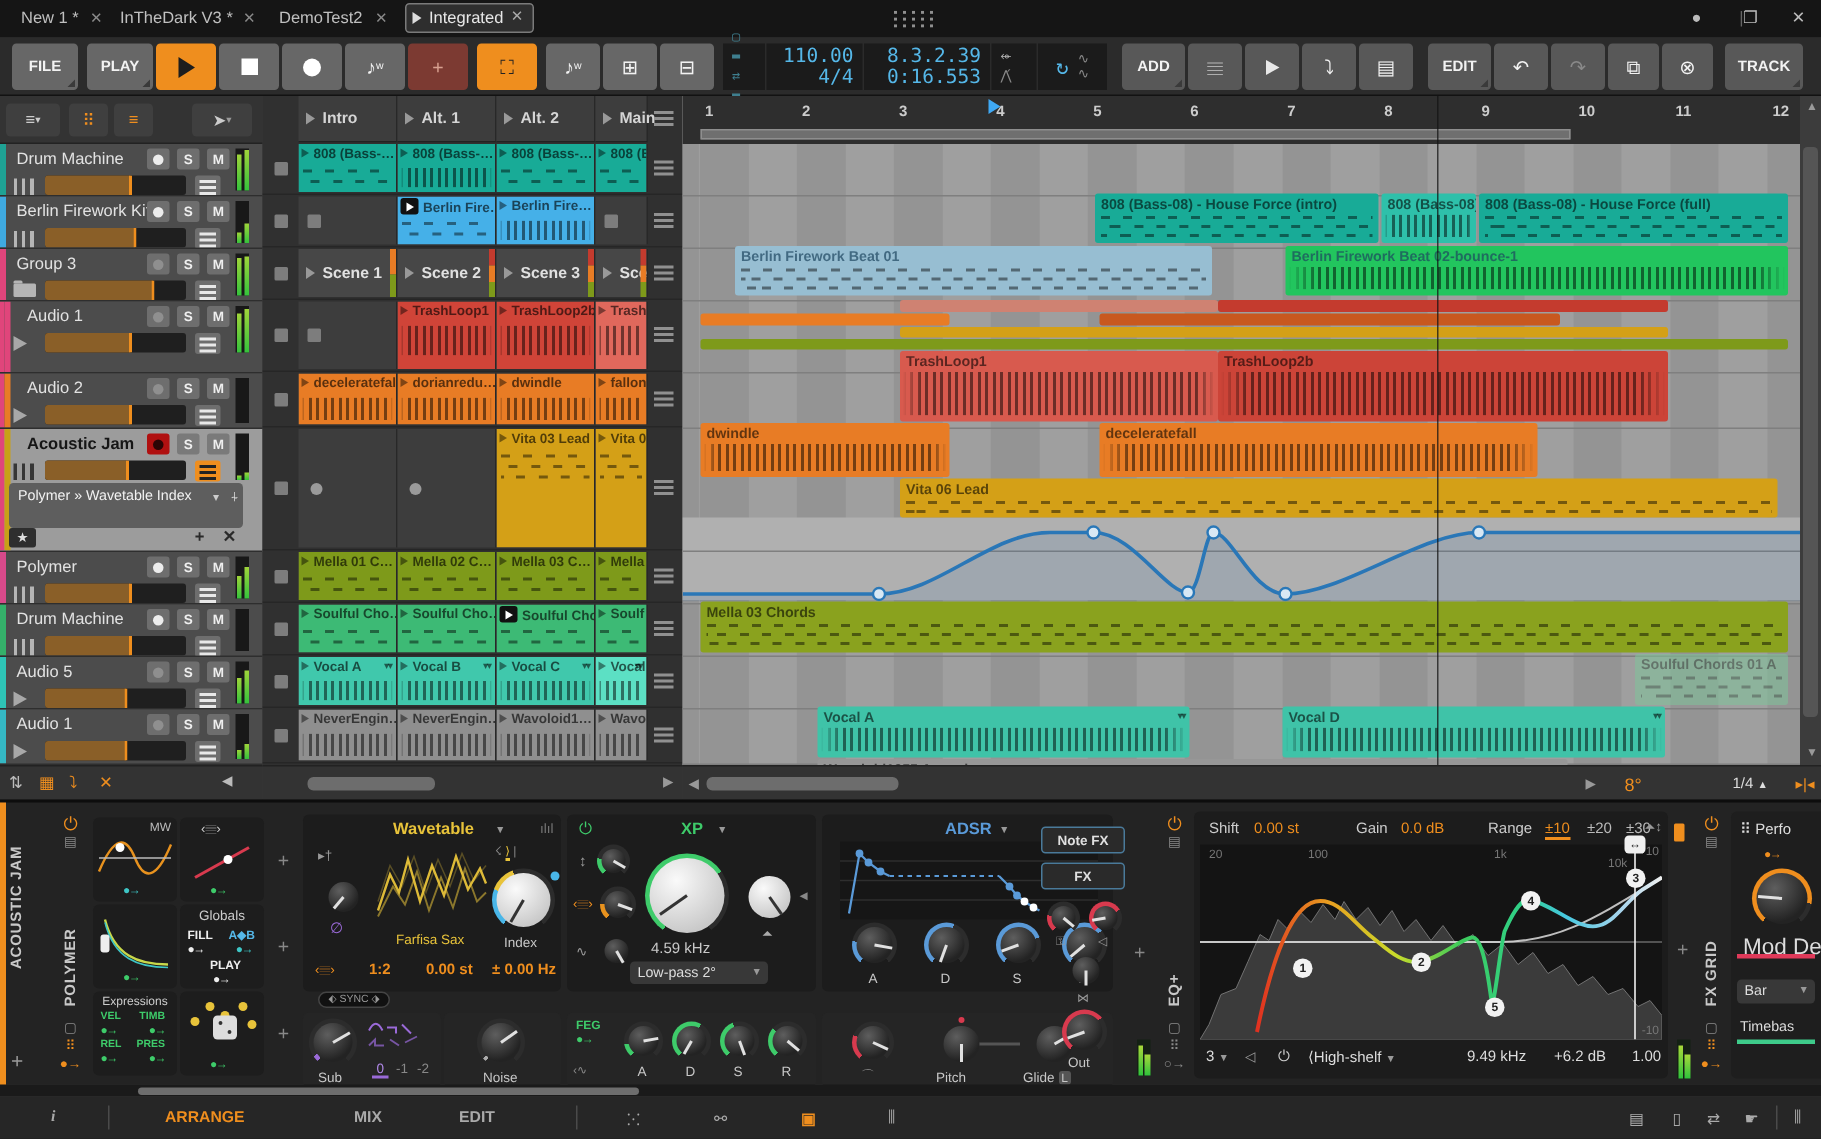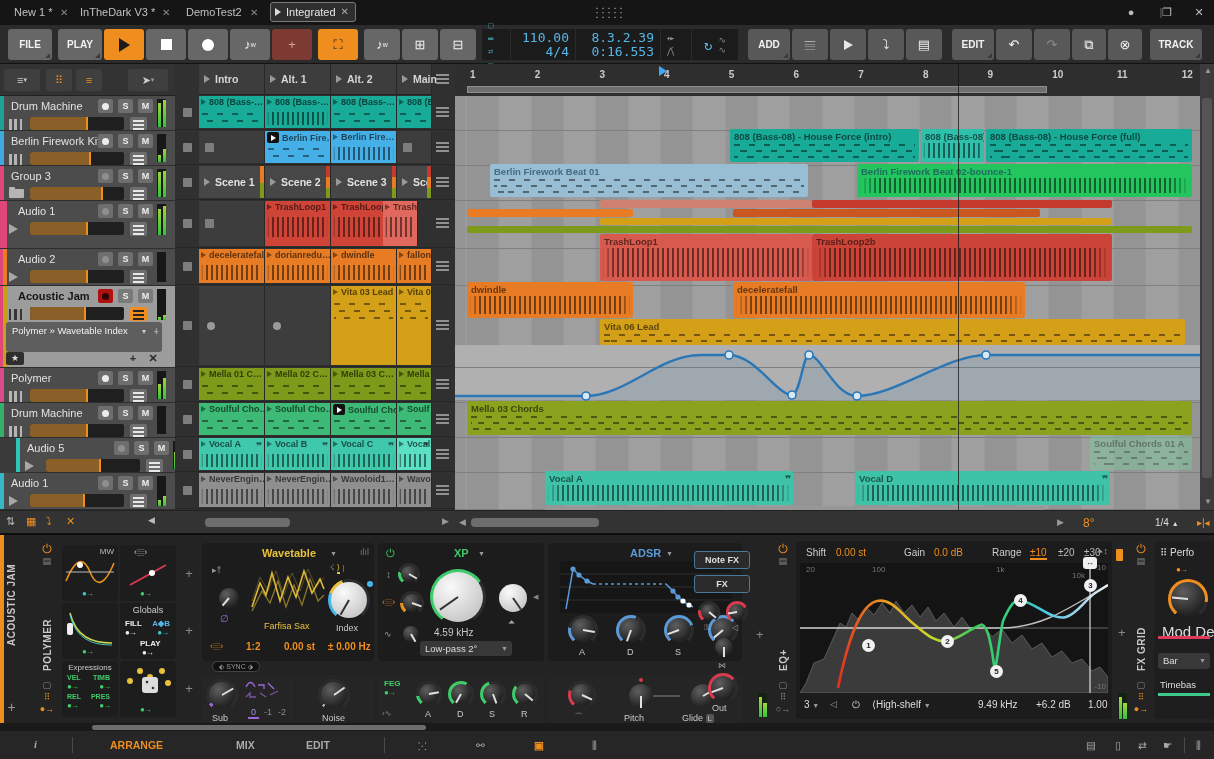--- a/index.html
+++ b/index.html
@@ -390,21 +390,21 @@
         <div class="menubtn" style="top: 21px;">
           <i style="top: 3px;"></i>
           <i style="top: 7px;"></i>
           <i style="top: 11px;"></i>
         </div>
         <div class="meter" style="height: 28px;">
           <span class="mbar" style="left: 0.5px; height: 0%;"></span>
           <span class="mbar" style="left: 5.5px; height: 0%;"></span>
         </div>
       </div>
-      <div class="trow" style="top: 342px; height: 35px; margin-left: 16px;">
+      <div class="trow" style="top: 342px; height: 35px;">
         <div class="cstrip" style="background: rgb(46, 196, 182); left: 0px;"></div>
         <div class="tname" style="left: 11px;">Audio 5</div>
         <div class="armbtn" style="left: 98px;">
           <div class="armdot" style="background: rgb(143, 143, 143);"></div>
         </div>
         <div class="smbtn" style="left: 118px;">S</div>
         <div class="smbtn" style="left: 138px;">M</div>
         <div class="ticon ic-flag" style="top: 23px;"></div>
         <div class="vslider" style="top: 21px;">
           <div class="vfill" style="width: 58%;"></div>
@@ -609,21 +609,21 @@
           </div>
           <div class="lcell" style="left: 156px; width: 66px;">
             <div class="clip" style="background: rgb(208, 68, 56);">
               <div class="cliplab">
                 <span class="ctri"></span>
                 <span>TrashLoop2b</span>
               </div>
               <div class="wf wfm" style="top: 16px; height: 20px;"></div>
             </div>
           </div>
-          <div class="lcell" style="left: 208px; width: 35px;">
+          <div class="lcell" style="left: 222px; width: 35px;">
             <div class="clip" style="background: rgb(224, 104, 92);">
               <div class="cliplab">
                 <span class="ctri"></span>
                 <span>Trash</span>
               </div>
               <div class="wf wfm" style="top: 16px; height: 20px;"></div>
             </div>
           </div>
           <div class="stopall" style="top: 16px;">
             <div class="sa" style="top: 2px;"></div>

